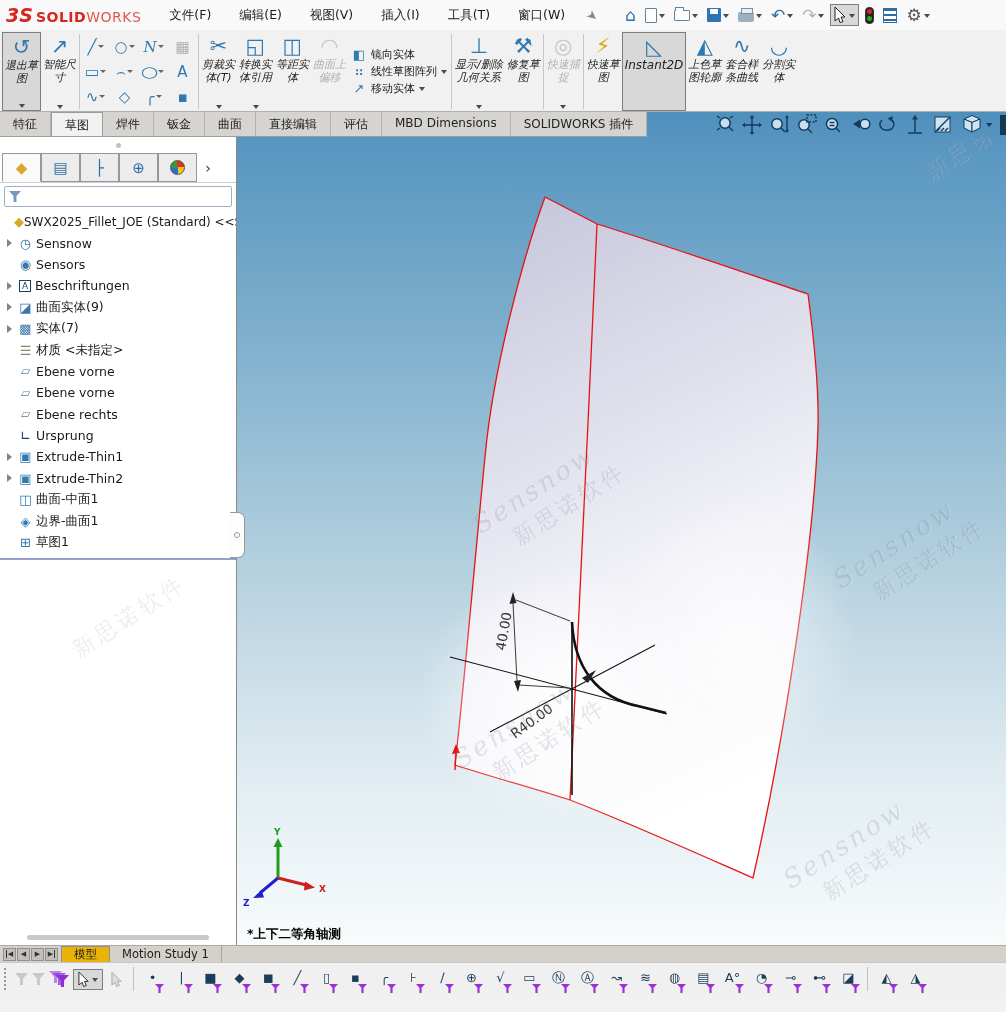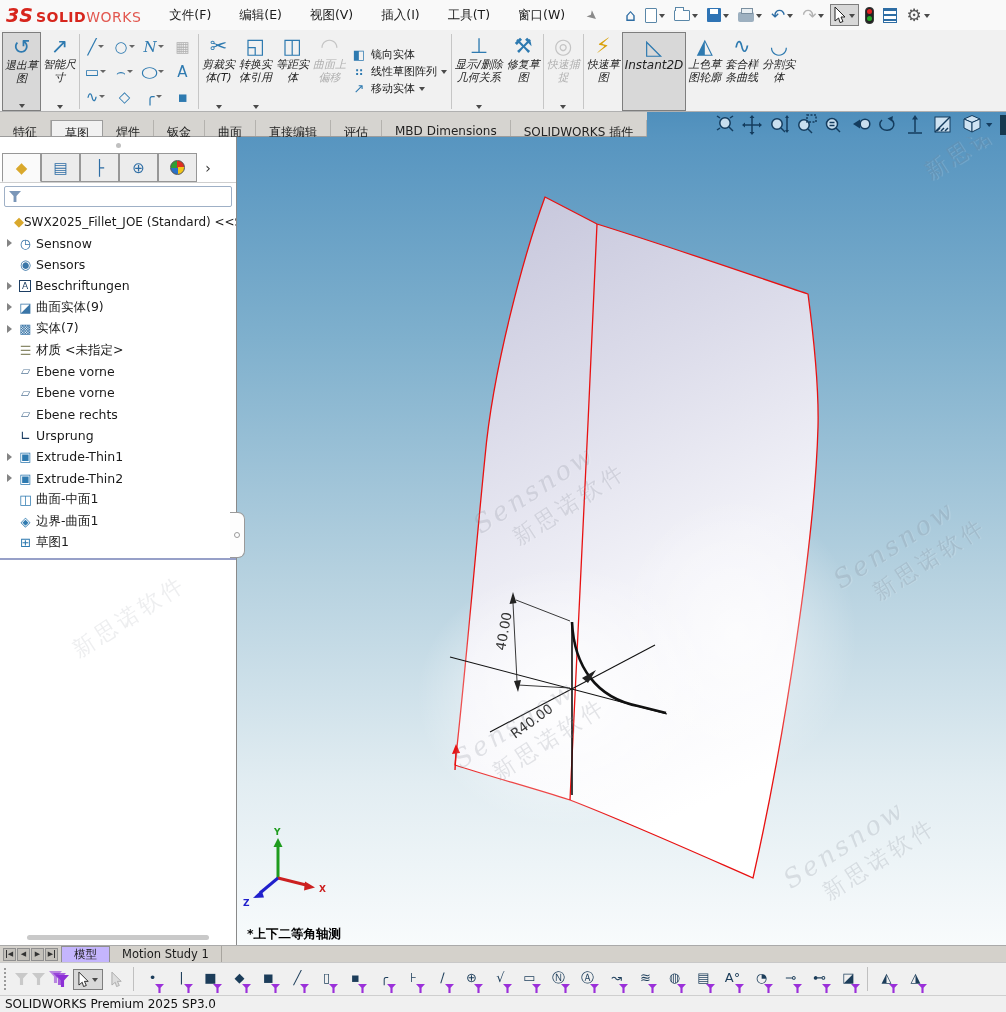--- a/index.html
+++ b/index.html
@@ -52,21 +52,21 @@
   .it{font-style:italic;font-family:"DejaVu Serif","Liberation Serif",serif;}
   .colgrp{display:flex;flex-direction:column;justify-content:center;gap:2px;padding:0 3px;}
   .cm-row{display:flex;align-items:center;gap:4px;font-size:11px;white-space:nowrap;}
   .cm-row .sico{font-size:13px;color:#2e7ab0;width:16px;text-align:center;}
   .ylw{color:#d9a10b !important;}
   .instant{font-size:12px;}
 
   
   .tabrow{height:25px;display:flex;align-items:stretch;}
   .tabs{display:flex;align-items:stretch;background:#d6d4d0;border-bottom:1px solid #9c9c9c;}
-  .rtab{font-size:12px;padding:4px 13px 3px;border-right:1px solid #b4b2ae;white-space:nowrap;color:#222;margin-top:8px;}
+  .rtab{font-size:12px;padding:4px 13px 3px;border-right:1px solid #b4b2ae;white-space:nowrap;color:#222;}
   .rtab.active{background:#f1f1f1;border:1px solid #9c9c9c;border-bottom:none;font-weight:normal;}
   .tabrow-blue{flex:1;background:linear-gradient(#4f8fbc,#5795c0);display:flex;align-items:center;justify-content:flex-end;}
   .headsup{display:block;}
   .hu *{stroke:#143c5e;stroke-width:1.5;fill:none;}
   .hu .fillme{fill:rgba(240,248,255,.75);}
   .hu .solid{fill:#143c5e;stroke:none;}
   .hu .lite{fill:#cfe3f2;stroke:#143c5e;stroke-width:1;}
 
   
   .main{height:808px;display:flex;position:relative;}
@@ -109,21 +109,21 @@
   .wm .l2{font-size:22px;letter-spacing:4px;margin:2px 0 0 26px;}
   .wm-sb{opacity:.13;}
 
   
   .doctabs{height:17px;background:#d4d1cb;display:flex;align-items:stretch;border-top:1px solid #aaa;}
   .navbtns{display:flex;align-items:center;gap:1px;padding:0 3px;}
   .navb{width:13px;height:13px;background:#c3c0ba;border:1px solid #8f8f8f;font-size:7px;color:#333;display:flex;align-items:center;justify-content:center;}
   .navb.end span{border-left:1.5px solid #333;padding-left:1px;}
   .navb.endr span{border-right:1.5px solid #333;padding-right:1px;}
   .dtab{font-size:11.5px;padding:1px 12px;border-right:1px solid #a8a59f;display:flex;align-items:center;white-space:nowrap;}
-  .dtab.active{background:#c4b5fd;border:1px solid #8f8f8f;border-bottom:none;}
+  .dtab.active{background:#eab308;border:1px solid #8f8f8f;border-bottom:none;}
 
   
   .filterbar{height:33px;background:#f0f0f0;border-top:1px solid #c8c8c8;display:flex;align-items:center;gap:4px;padding:0 4px;}
   .grip{width:5px;height:22px;border-left:2px dotted #9a9a9a;margin-right:2px;}
   .fn{width:13px;height:12px;clip-path:polygon(0 0,100% 0,62% 45%,62% 100%,38% 100%,38% 45%);}
   .fn-gray{background:#c9c9c9;}
   .fn3{position:relative;width:20px;height:16px;}
   .fn3 i{position:absolute;width:13px;height:12px;background:#8d2fd6;clip-path:polygon(0 0,100% 0,62% 45%,62% 100%,38% 100%,38% 45%);display:block;}
   .fn3 i:nth-child(1){left:0;top:0;opacity:.55;}
   .fn3 i:nth-child(2){left:4px;top:2px;opacity:.75;}
@@ -656,17 +656,14 @@
     <span class="ficon">A°</span>
     <span class="ficon">◔</span>
     <span class="ficon">⊸</span>
     <span class="ficon">⊷</span>
     <span class="ficon">◪</span>
     <span class="fsep"></span>
     <span class="ficon">◭</span>
     <span class="ficon">◮</span>
   </div>
 
-  <div class="statusbar">
-    <span>SOLIDWORKS Premium 2025 SP3.0</span>
-  </div>
 
 </div>
 
 </body></html>

